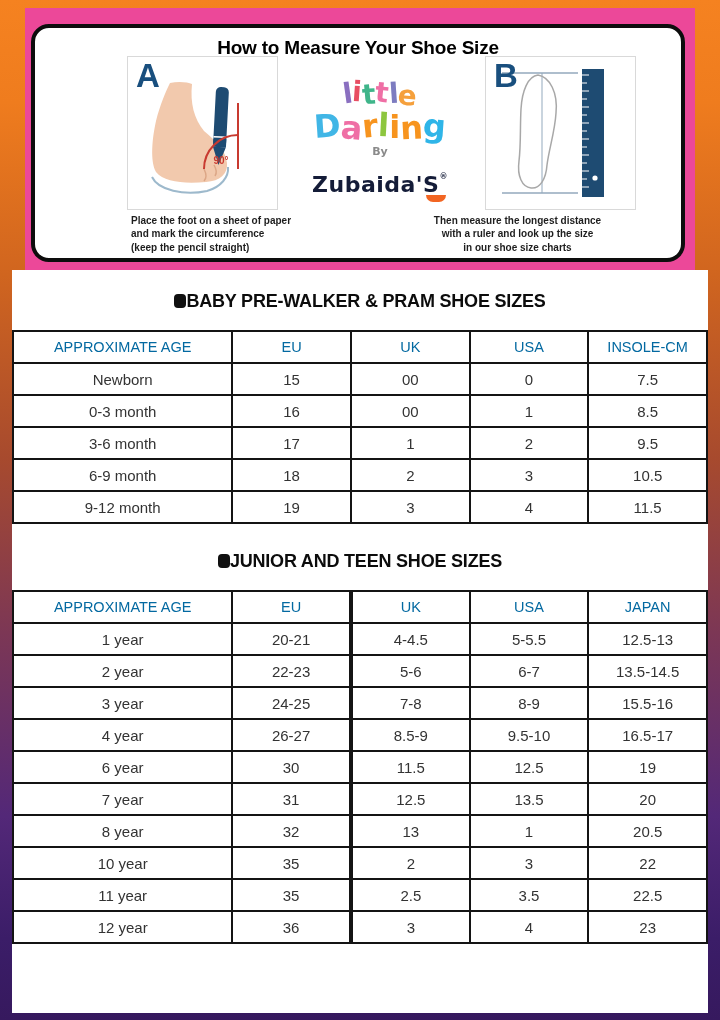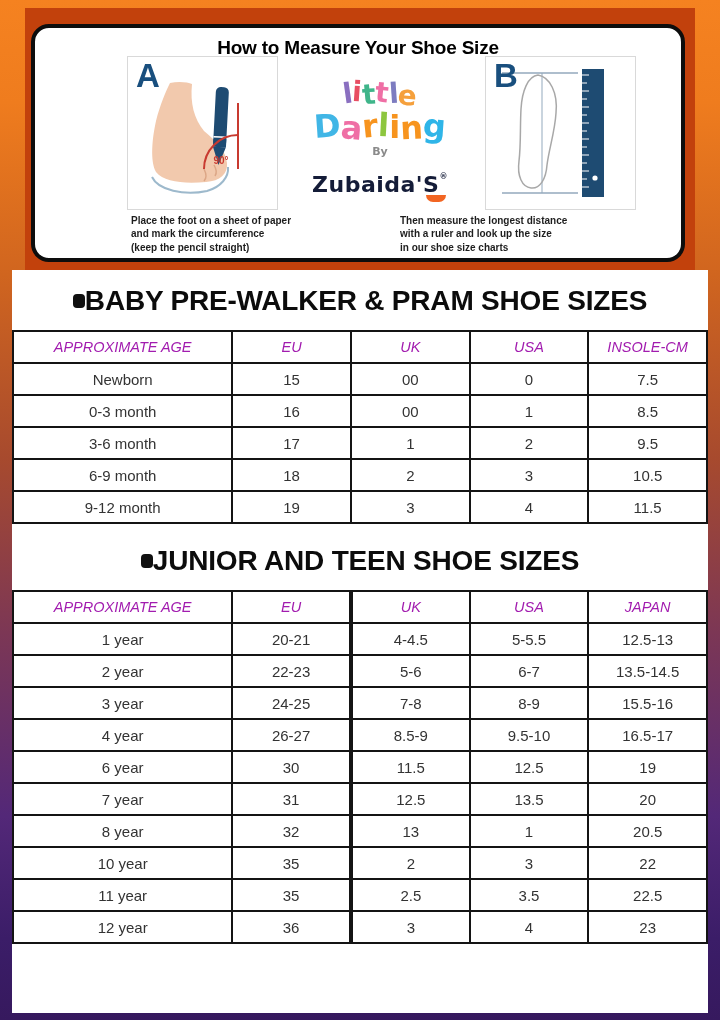--- a/index.html
+++ b/index.html
@@ -2,54 +2,54 @@
 <html><head>
 <meta charset="utf-8">
 <style>
   html,body{margin:0;padding:0;}
   body{
     width:720px;height:1020px;position:relative;overflow:hidden;
     font-family:"Liberation Sans", sans-serif;
     background:linear-gradient(180deg,#f58220 0%,#ef7c1e 10%,#d0651f 27%,#a74a2e 45%,#7c3755 62%,#532878 80%,#3b1d68 92%,#36195e 100%);
   }
   
-  .card-top{position:absolute;left:25px;top:8px;width:670px;height:262px;background:#c2410c;}
+  .card-top{position:absolute;left:25px;top:8px;width:670px;height:262px;background:#ec4899;}
   .header-box{position:absolute;left:6px;top:16px;width:646px;height:230px;background:#fff;
     border:4px solid #0d0d0d;border-radius:18px;}
   .header-title{margin-top:9px;text-align:center;font-size:19px;font-weight:bold;color:#000;letter-spacing:-0.2px;}
   .illus-box{position:absolute;top:28px;width:149px;height:152px;background:#fff;border:1px solid #d9d9d9;}
   .illus-a{left:92px;}
   .illus-b{left:450px;}
   .step-letter{position:absolute;top:0px;left:8px;font-size:33px;font-weight:bold;color:#194f7e;z-index:2;}
   .illus-box svg{position:absolute;left:0;top:0;width:100%;height:100%;}
   .caption{position:absolute;top:186px;font-size:10px;font-weight:bold;color:#1e1e1e;line-height:1.34;white-space:pre-line;}
   .caption-a{left:96px;width:220px;text-align:left;}
-  .caption-b{right:46px;width:235px;text-align:left;}
+  .caption-b{right:46px;width:235px;text-align:center;}
   
   .logo{position:absolute;left:250px;top:40px;width:190px;text-align:center;font-family:"DejaVu Sans", sans-serif;}
   .logo-word{font-weight:bold;}
   .logo-word1{font-size:28px;margin-top:12px;line-height:1;}
   .logo-word2{font-size:32px;margin-top:2px;line-height:1;}
   .logo-word span{display:inline-block;}
   .logo-by{font-size:11px;font-weight:bold;color:#8a8a8a;margin-top:4px;line-height:1;}
   .logo-brand{position:relative;display:inline-block;font-size:22px;font-weight:bold;color:#141c38;letter-spacing:0.5px;margin-top:16px;line-height:1.1;}
   .zee-accent{position:absolute;left:-3px;top:3px;width:13px;height:13px;border-radius:50%;background:#f26522;z-index:-1;}
   .ess-accent{position:absolute;right:2px;bottom:-5px;width:20px;height:7px;background:#f26522;border-radius:0 0 10px 10px;}
   .reg-mark{font-size:8px;vertical-align:top;color:#141c38;}
   
   .card-bottom{position:absolute;left:12px;top:270px;width:696px;height:743px;background:#ffffff;box-sizing:border-box;padding-top:18px;}
   .section-title{display:flex;align-items:center;justify-content:center;height:26px;margin-bottom:16px;
-    font-size:28px;font-weight:bold;color:#0c0c0c;letter-spacing:-0.2px;}
+    font-size:18px;font-weight:bold;color:#0c0c0c;letter-spacing:-0.2px;}
   .section-title.second{margin-top:24px;}
   .bullet{width:12px;height:14px;background:#101010;border-radius:4px;flex:0 0 auto;}
   table.size-table{width:696px;border-collapse:collapse;table-layout:fixed;}
   table.size-table th,table.size-table td{
     border:2px solid #141414;height:30px;padding:0;text-align:center;vertical-align:middle;
     font-size:15px;font-weight:normal;color:#333;}
-  table.size-table th{font-size:14.5px;color:#a21caf;font-style:italic;}
+  table.size-table th{font-size:14.5px;color:#0369a1;}
   table.size-table col.c-age{width:31.6%;}
   table.size-table[data-section="1"] th:nth-child(3),
   table.size-table[data-section="1"] td:nth-child(3){border-left-width:4px;}
 </style>
 </head>
 <body>
 
 <div class="card-top">
   <div class="header-box">
     <div class="header-title">How to Measure Your Shoe Size</div>

